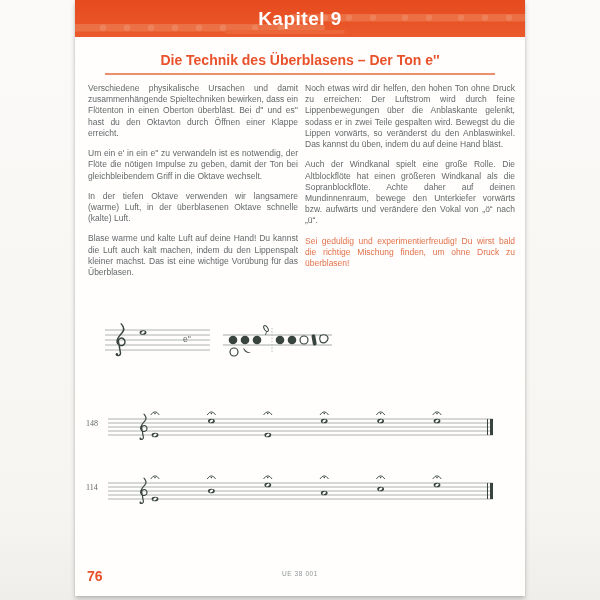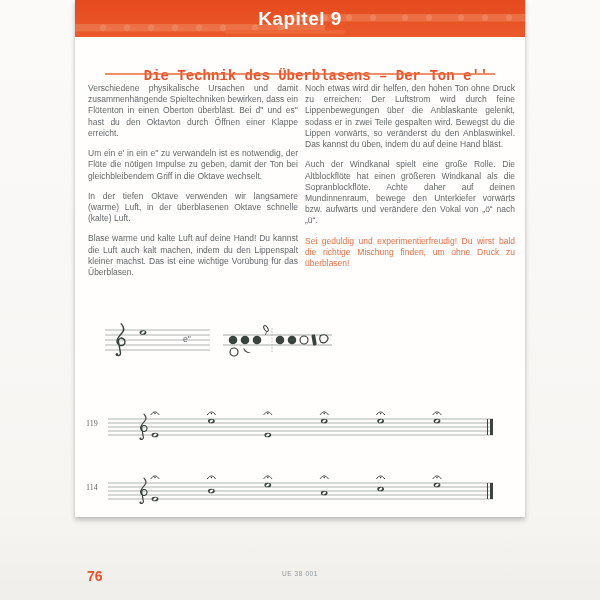--- a/index.html
+++ b/index.html
@@ -1,27 +1,27 @@
 <!DOCTYPE html>
 <html><head>
 <meta charset="utf-8">
 <style>
   html,body{margin:0;padding:0;}
   body{width:600px;height:600px;background:linear-gradient(180deg,#fbfaf8 0%,#f6f5f2 85%,#efeeeb 100%);
        font-family:"Liberation Sans",sans-serif;overflow:hidden;}
   .stage{position:relative;width:600px;height:600px;}
-  .page{position:absolute;left:75px;top:0;width:450px;height:517px;background:#fffefc;
+  .page{position:absolute;left:75px;top:0;width:450px;height:596px;background:#fffefc;
         box-shadow:0 3px 5px rgba(0,0,0,.22),0 0 1px rgba(0,0,0,.2);}
   .banner{position:absolute;left:0;top:0;width:450px;height:37px;
           background:linear-gradient(180deg,#e64a1e 0%,#ea5a2c 100%);overflow:hidden;}
   .banner svg{position:absolute;left:0;top:0;}
   .banner h1{position:relative;margin:0;height:37px;display:flex;align-items:center;justify-content:center;
              color:#ffffff;font-size:19px;font-weight:bold;letter-spacing:.5px;}
-  .title{position:absolute;top:52px;left:0;width:450px;text-align:center;margin:16px;
-         color:#e8512a;font-size:14px;font-weight:bold;font-family:Liberation Mono, monospace;}
+  .title{position:absolute;top:52px;left:0;width:450px;text-align:center;margin:0;
+         color:#e8512a;font-size:14px;font-weight:bold;}
   .title-rule{position:absolute;top:73px;left:30px;right:30px;height:2px;background:#ea6a3c;opacity:.75;}
   .col{position:absolute;top:83px;width:210px;}
   .col-left{left:13px;}
   .col-right{left:230px;}
   .col p{margin:0 0 9px;font-size:8.5px;line-height:1.32;text-align:justify;color:#63686a;}
   .col p.highlight{color:#e2714a;}
   .figure{position:absolute;left:0;top:315px;width:450px;height:60px;}
   .figure svg{position:absolute;left:0;top:0;overflow:visible;}
   .note-label{position:absolute;left:108px;top:19px;font-size:8.5px;color:#666b6d;}
   .exercise{position:absolute;left:0;width:450px;height:48px;}
@@ -106,21 +106,21 @@
           <circle cx="229" cy="25" r="4" fill="#fffefc" stroke="#39443e" stroke-width="1.2"></circle>
           <rect x="237.2" y="19.5" width="3.8" height="11" rx="1.6" fill="#39443e" transform="rotate(-10 239 25)"></rect>
           <path d="M 245.5 20.5 Q 250.5 18.5 252.5 21.5 Q 254 24 251.5 26.5 Q 248.5 29 245.8 27 Q 243.8 23.5 245.5 20.5 Z" fill="#fffefc" stroke="#39443e" stroke-width="1.1"></path>
           <circle cx="159" cy="37" r="4" fill="#fffefc" stroke="#39443e" stroke-width="1.2"></circle>
           <path d="M 168.5 32.5 A 5 5 0 0 0 176.5 36.8 Q 172 38.5 168.5 32.5 Z" fill="#39443e"></path>
         </svg>
       <span class="note-label">e''</span>
     </div>
 
     <div class="exercise" style="top:398px">
-      <span class="ex-num">119</span>
+      <span class="ex-num">148</span>
       <svg id="ex-svg-0" class="ex-svg" viewBox="0 0 390 48">
           <line x1="2" y1="21" x2="387" y2="21" stroke="#99a19c" stroke-width="0.8"></line>
           <line x1="2" y1="25" x2="387" y2="25" stroke="#99a19c" stroke-width="0.8"></line>
           <line x1="2" y1="29" x2="387" y2="29" stroke="#99a19c" stroke-width="0.8"></line>
           <line x1="2" y1="33" x2="387" y2="33" stroke="#99a19c" stroke-width="0.8"></line>
           <line x1="2" y1="37" x2="387" y2="37" stroke="#99a19c" stroke-width="0.8"></line>
           <path d="M 1.0 -12.9 C 3.2 -10.5 3.6 -7.9 1.7 -5.8 C -1.0 -2.9 -2.9 -0.7 -2.4 1.7 C -1.9 4.1 0.9 5.2 2.8 3.9 C 4.6 2.7 4.3 -0.2 2.4 -1.2 C 0.7 -2.1 -1.1 -1.0 -1.3 0.9 L 0.4 10.4 C 0.6 12.2 -1.6 13.2 -2.8 11.8" transform="translate(37,29) scale(1)" fill="none" stroke="#39443e" stroke-width="1.15" stroke-linecap="round"></path>
           <circle cx="0" cy="0" r="0.95" transform="translate(37,29) scale(1) translate(-2.5,11.4)" fill="#39443e"></circle>
           <ellipse cx="49" cy="37" rx="3.4" ry="2.3" fill="#39443e"></ellipse>
           <ellipse cx="49" cy="37" rx="1.9" ry="1.15" fill="#fffefc" transform="rotate(-30 49 37)"></ellipse>

